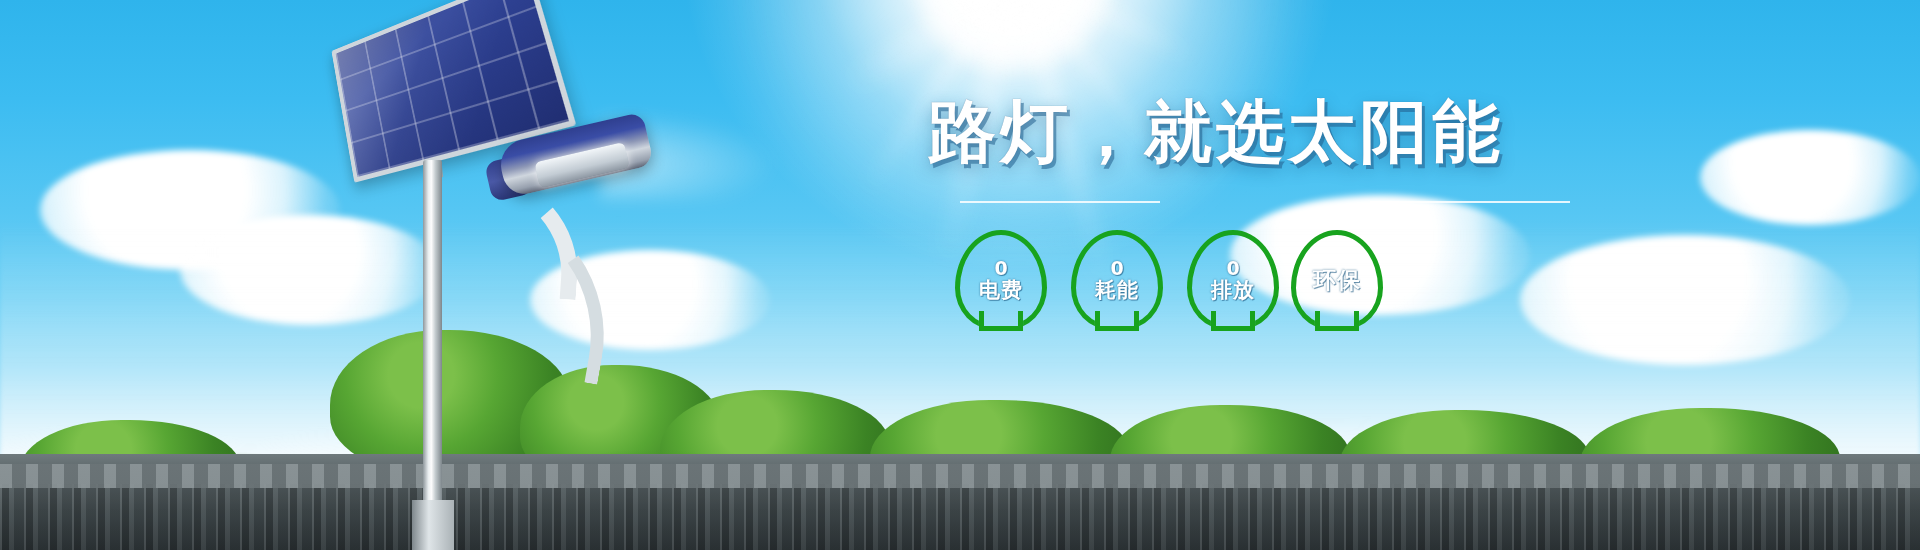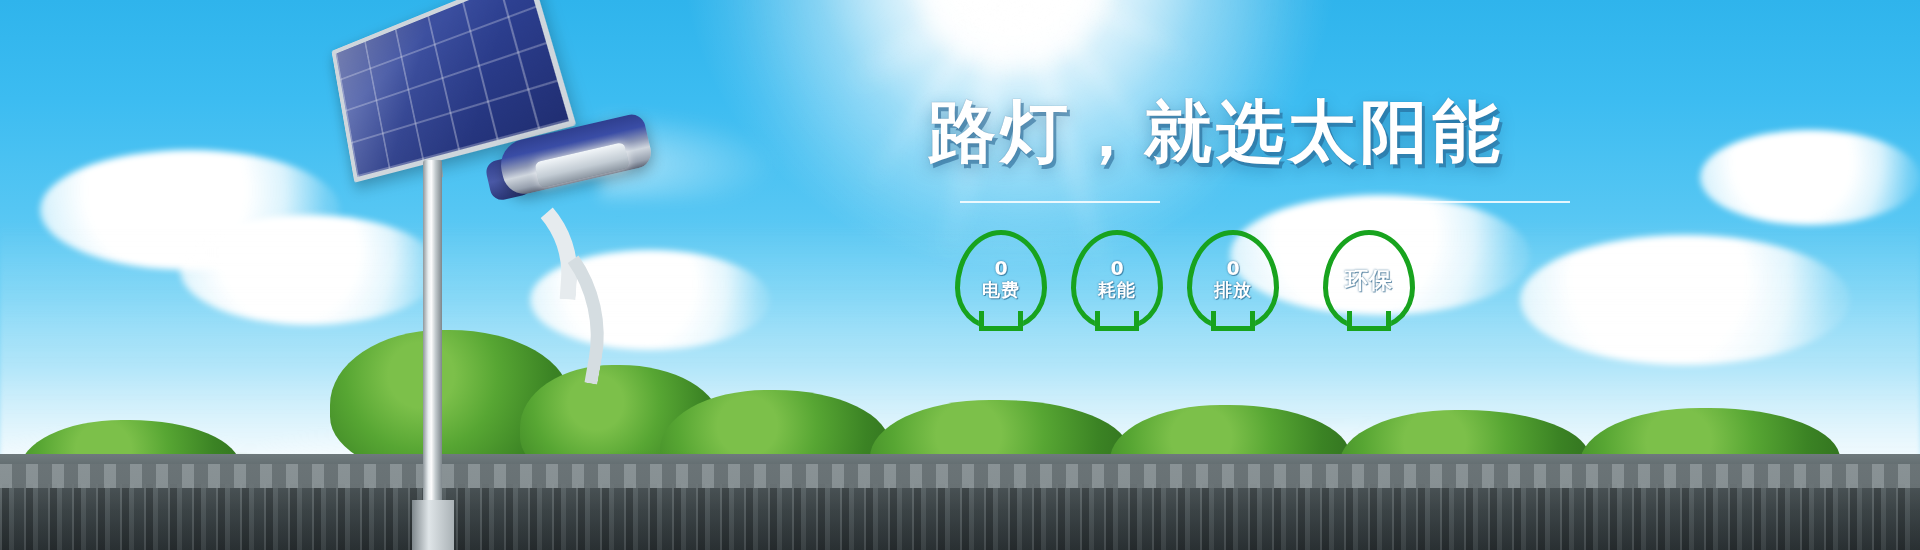--- a/index.html
+++ b/index.html
@@ -207,21 +207,21 @@
   .badge-bottom {
     position:absolute; bottom:-1px; left:24px; right:24px; height:5px; background:#18a31e;
   }
   .badge-zero {
     position:relative; z-index:2;
     font-size:19px; font-weight:bold; color:#ffffff; line-height:19px;
     text-shadow:0 0 2px rgba(30,90,130,.85), 1px 1px 0 rgba(30,90,130,.55);
   }
   .badge-label {
     position:relative; z-index:2;
-    font-size:18px; font-weight:bold; color:#ffffff;
+    font-size:21px; font-weight:bold; color:#ffffff;
     line-height:24px; text-align:center; letter-spacing:1px;
     text-shadow:0 0 2px rgba(30,90,130,.85), 1px 1px 0 rgba(30,90,130,.55);
   }
   .badge-label.solo { font-size:23px; line-height:27px; }
 
   .subline {
     position:absolute; left:770px; top:360px;
     font-size:31px; font-weight:bold; line-height:36px;
     color:#1fae22; letter-spacing:2px; white-space:nowrap;
     text-shadow:0 0 2px rgba(255,255,255,.95), 2px 2px 0 rgba(255,255,255,.75);
@@ -308,21 +308,21 @@
 
       <div class="badge" style="left:232px;">
         <div class="badge-shape"></div>
         <div class="badge-stem-l"></div>
         <div class="badge-stem-r"></div>
         <div class="badge-bottom"></div>
         <div class="badge-zero">0</div>
         <div class="badge-label">排放</div>
       </div>
 
-      <div class="badge" style="left:368px;">
+      <div class="badge" style="left:336px;">
         <div class="badge-shape"></div>
         <div class="badge-stem-l"></div>
         <div class="badge-stem-r"></div>
         <div class="badge-bottom"></div>
         <div class="badge-label solo">环保</div>
       </div>
 
     </div>
 
 

